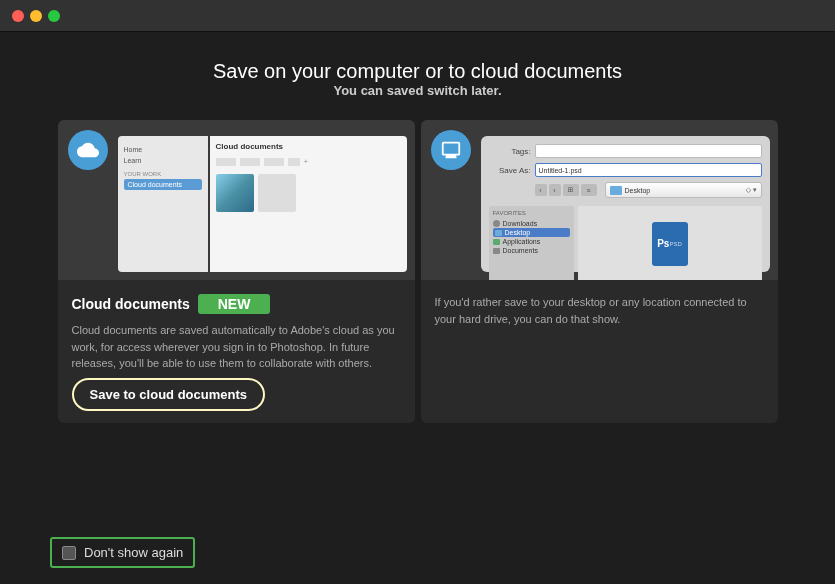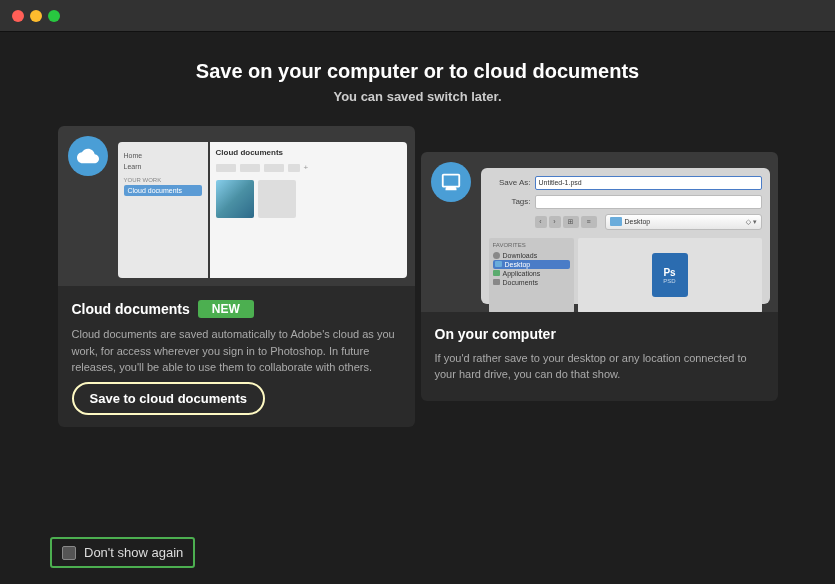--- a/index.html
+++ b/index.html
@@ -46,41 +46,39 @@
       display: flex;
       flex-direction: column;
       align-items: center;
       padding: 28px 50px 20px;
       background: #1e1e1e;
     }
 
     .dialog-title {
       color: #ffffff;
       font-size: 20px;
-      font-weight: 700;
+      font-weight: 400;
       text-align: center;
-      margin-bottom: 6px;
     }
 
     .dialog-subtitle {
       color: #cccccc;
       font-size: 13px;
       font-weight: 600;
       text-align: center;
       margin-bottom: 22px;
     }
 
     
     .cards-row {
       display: flex;
       gap: 6px;
       width: 100%;
       max-width: 720px;
       margin-bottom: 0;
-      align-items: center;
     }
 
     .card {
       flex: 1;
       display: flex;
       flex-direction: column;
     }
 
     
     .preview-box {
@@ -354,21 +352,21 @@
       align-items: center;
       justify-content: center;
     }
 
     .psd-icon {
       width: 36px;
       height: 44px;
       background: #2b6cb0;
       border-radius: 3px;
       display: flex;
-      flex-direction: column;
+      flex-direction: row;
       align-items: center;
       justify-content: center;
     }
 
     .psd-text {
       color: #fff;
       font-size: 10px;
       font-weight: bold;
     }
 
@@ -396,23 +394,23 @@
 
     .card-title {
       color: #ffffff;
       font-size: 14px;
       font-weight: 700;
     }
 
     .new-badge {
       background: #4caf50;
       color: white;
-      font-size: 12px;
+      font-size: 14px;
       font-weight: 700;
-      padding: 2px 14px;
+      padding: 2px 20px;
       border-radius: 3px;
       text-transform: uppercase;
     }
 
     .card-description {
       color: #aaaaaa;
       font-size: 11px;
       line-height: 1.5;
       margin-bottom: 6px;
       flex: 1;
@@ -543,26 +541,26 @@
     <div class="card">
       <div class="preview-box">
         <div class="preview-icon-circle" style="background:#4a9ed6">
           <svg viewBox="0 0 24 24" fill="white">
             <path d="M20 3H4c-1.1 0-2 .9-2 2v11c0 1.1.9 2 2 2h3l-1 1v2h12v-2l-1-1h3c1.1 0 2-.9 2-2V5c0-1.1-.9-2-2-2zm0 13H4V5h16v11z"></path>
           </svg>
         </div>
 
         <div class="computer-preview-inner">
           <div class="save-dialog-row">
+            <div class="save-dialog-label">Tags:</div>
+            <div class="save-dialog-tags"></div>
+          </div>
+          <div class="save-dialog-row">
             <div class="save-dialog-label">Save As:</div>
             <div class="save-dialog-input">Untitled-1.psd</div>
-          </div>
-          <div class="save-dialog-row">
-            <div class="save-dialog-label">Tags:</div>
-            <div class="save-dialog-tags"></div>
           </div>
           <div class="save-location-row">
             <div class="location-label"></div>
             <div style="display:flex;gap:2px;margin-right:4px;">
               <div class="nav-arrow">‹</div>
               <div class="nav-arrow">›</div>
               <div class="nav-arrow" style="width:16px">⊞</div>
               <div class="nav-arrow" style="width:16px">≡</div>
             </div>
             <div class="location-select">
@@ -594,23 +592,20 @@
             <div class="dialog-files">
               <div class="psd-icon">
                 <span class="psd-text">Ps</span>
                 <span class="psd-sub">PSD</span>
               </div>
             </div>
           </div>
         </div>
       </div>
       <div class="card-body">
-        <div class="card-title-row">
-          <span class="card-title">On your computer</span>
-        </div>
         <div class="card-description">If you'd rather save to your desktop or any location connected to your hard drive, you can do that show.</div>
       </div>
     </div>
 
   </div>
 </div>
 
 <div class="bottom-bar">
   <div class="dont-show-container">
     <div class="checkbox-mock"></div>

